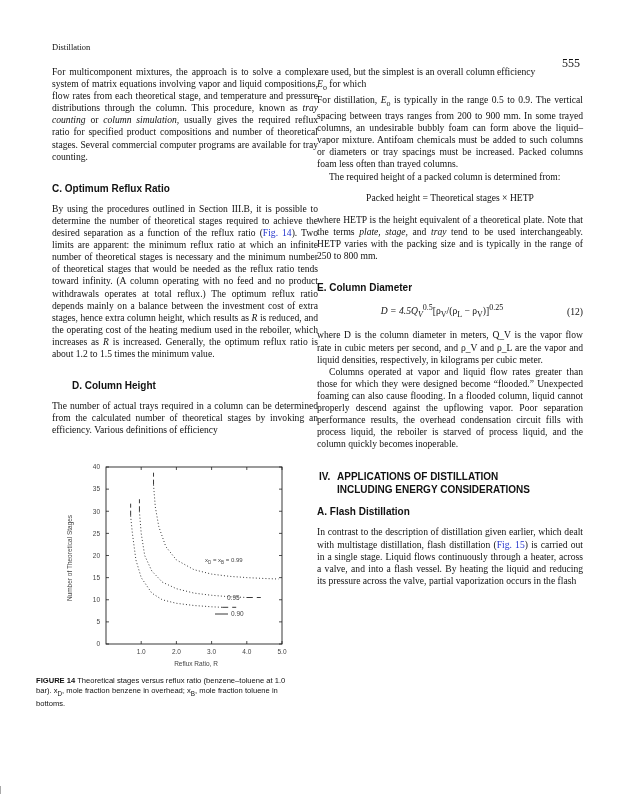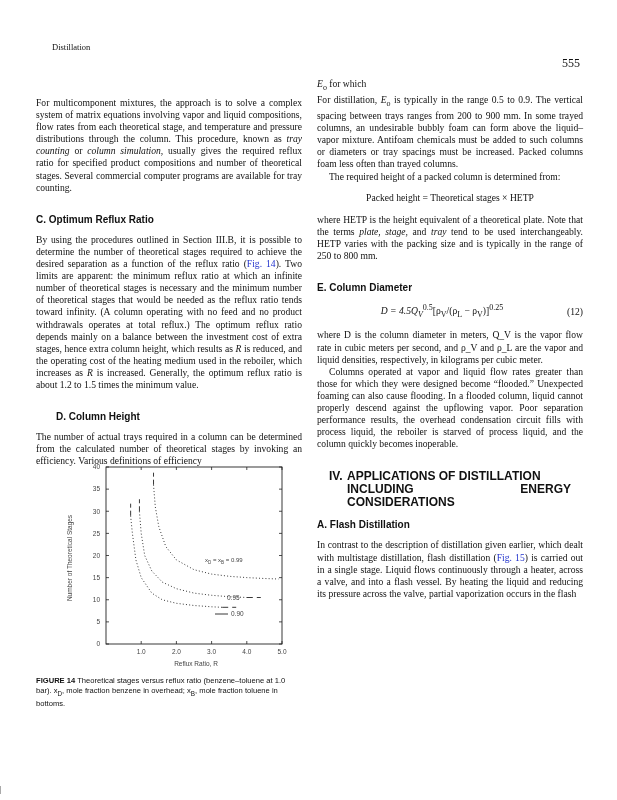--- a/index.html
+++ b/index.html
@@ -1,25 +1,25 @@
 <!DOCTYPE html>
 <html><head>
 <meta charset="utf-8">
 <style>
   html, body { margin:0; padding:0; background:#fff; }
   body { width:617px; height:800px; position:relative; overflow:hidden; font-family:"Liberation Serif", serif; color:#111; }
   .hdr-left { position:absolute; left:52px; top:42px; font-size:8.5px; font-family:"Liberation Serif", serif; }
   .hdr-right { position:absolute; right:37px; top:56px; font-size:12px; font-family:Liberation Serif, serif; }
   .col { position:absolute; top:66px; width:266px; font-size:9.6px; line-height:12.1px; text-align:justify; }
-  .col.left { left:36px;margin-top:31px; }
+  .col.left { left:52px; }
   .col.right { left:317px; }
   .col p { margin:0; }
   .col p.indent { text-indent:12px; }
   h3 { font-family:"Liberation Sans", sans-serif; font-weight:bold; font-size:10px; margin:0; }
-  h2 { font-family:"Liberation Sans", sans-serif; font-weight:bold; font-size:12px; margin:12px; line-height:13px; }
+  h2 { font-family:"Liberation Sans", sans-serif; font-weight:bold; font-size:10px; margin:2px; line-height:13px; }
   h2 .num { display:inline-block; width:18px; }
   h2 .l2 { padding-left:18px; display:block; }
   .eq { display:flex; justify-content:space-between; align-items:center; }
   .eq .body { flex:1; text-align:center; }
   a.ref { color:#2233cc; text-decoration:none; }
   .caption { position:absolute; left:36px; top:676px; width:266px; font-family:"Liberation Sans", sans-serif; font-size:7.6px; line-height:10.4px; }
   .caption b { font-weight:bold; }
   .chart { position:absolute; left:55px; top:458px; width:240px; height:215px; }
   .chart svg text { font-family:"Liberation Sans", sans-serif; }
   .mark { position:absolute; left:0; top:786px; width:1px; height:8px; background:#aaa; }
@@ -104,21 +104,21 @@
     <text x="176" y="158" font-size="6.5" fill="#444">0.90</text>
     <line x1="160" y1="156" x2="173" y2="156" stroke="#222" stroke-width="0.9"></line>
     <text x="141" y="208" font-size="6.5" fill="#444" text-anchor="middle">Reflux Ratio, R</text>
     <text transform="translate(17,100) rotate(-90)" font-size="6.5" fill="#444" text-anchor="middle">Number of Theoretical Stages</text>
   </svg>
 </div>
 
 <div class="caption"><b>FIGURE 14</b><span> Theoretical stages versus reflux ratio (benzene–toluene at 1.0 bar). x</span><sub>D</sub><span>, mole fraction benzene in overhead; x</span><sub>B</sub><span>, mole fraction toluene in bottoms.</span></div>
 
 <div class="col right">
-  <p><br><i>E</i><sub>o</sub><span> for which</span></p>
+  <p><span>are used, but the simplest is an overall column efficiency</span><br><i>E</i><sub>o</sub><span> for which</span></p>
   <p><span>For distillation, </span><i>E</i><sub>o</sub><span> is typically in the range 0.5 to 0.9. The vertical spacing between trays ranges from 200 to 900 mm. In some trayed columns, an undesirable bubbly foam can form above the liquid–vapor mixture. Antifoam chemicals must be added to such columns or diameters or tray spacings must be increased. Packed columns foam less often than trayed columns.</span></p>
   <p class="indent">The required height of a packed column is determined from:</p>
   <div class="eq" style="margin:9px 0 10px;">
     <span class="body">Packed height = Theoretical stages × HETP</span>
   </div>
   <p><span>where HETP is the height equivalent of a theoretical plate. Note that the terms </span><i>plate, stage</i><span>, and </span><i>tray</i><span> tend to be used interchangeably. HETP varies with the packing size and is typically in the range of 250 to 800 mm.</span></p>
   <h3 style="margin-top:20px;margin-bottom:8px;">E. Column Diameter</h3>
   <div class="eq" style="margin:8px 0 8px;">
     <span class="body"><i>D = 4.5Q</i><sub><i>V</i></sub><sup>0.5</sup><span>[ρ</span><sub>V</sub><span>/(ρ</span><sub>L</sub><span> − ρ</span><sub>V</sub><span>)]</span><sup>0.25</sup></span>
     <span>(12)</span>

